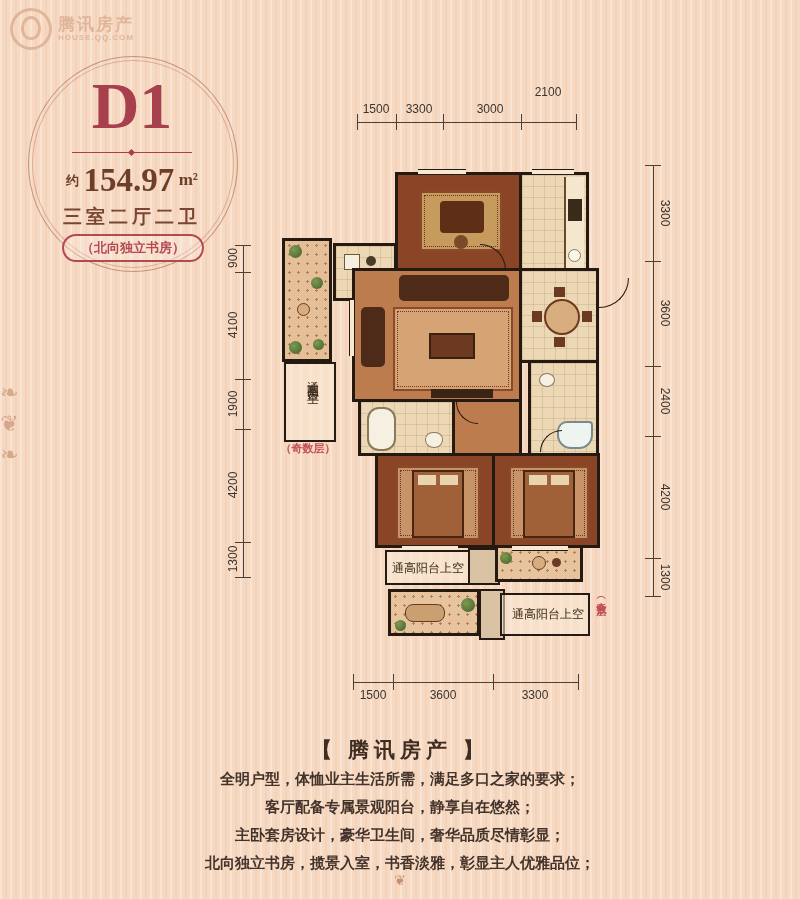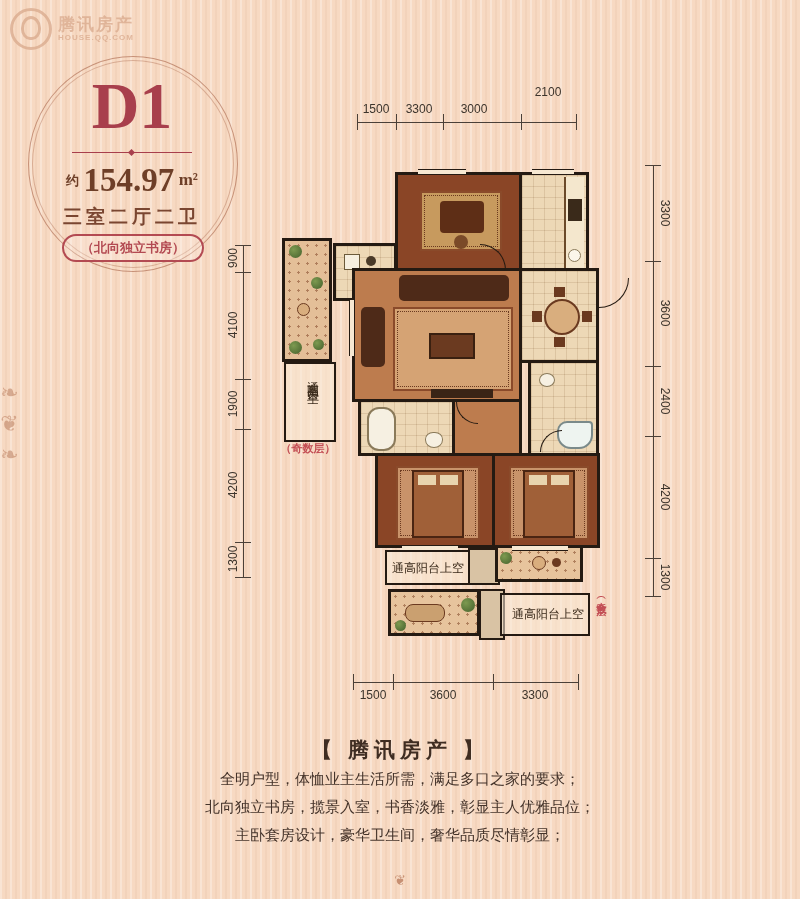--- a/index.html
+++ b/index.html
@@ -52,21 +52,21 @@
   .plant{position:absolute;border-radius:50%;background:radial-gradient(circle at 35% 35%,#7d9a50,#44602c)}
   .win{position:absolute;background:#f6e8d2;border-top:1px solid #241a12;border-bottom:1px solid #241a12;box-sizing:border-box}
   .win-v{position:absolute;background:#f6e8d2;border-left:1px solid #241a12;border-right:1px solid #241a12;box-sizing:border-box}
   .door{position:absolute;border-top:1px solid #241a12;border-right:1px solid #241a12;border-radius:0 100% 0 0;box-sizing:border-box}
   .vtext{writing-mode:vertical-rl;letter-spacing:2px}
   .plan-label{position:absolute;font-size:12px;color:#3a2a1a;font-weight:normal}
   .floor-note{position:absolute;font-size:11px;color:#c34f55;font-weight:bold}
   
   .desc-title{left:0;top:736px;width:800px;text-align:center;font-size:21px;font-weight:bold;letter-spacing:5px;color:#3f2d22}
   .desc-lines{left:0;top:770px;width:800px;text-align:center}
-  .desc-lines p{margin:0 0 9px 0;font-size:15px;font-weight:400;color:#44332a}
+  .desc-lines p{margin:0 0 9px 0;font-size:15px;font-weight:700;color:#44332a}
   
   .flourish-left{left:0px;top:380px;width:22px;text-align:center;writing-mode:vertical-rl;font-size:22px;color:rgba(186,124,92,.55);letter-spacing:6px}
   .flourish-bottom{left:0;top:872px;width:800px;text-align:center;font-size:14px;color:rgba(186,124,92,.8)}
 </style>
 </head>
 <body>
 
 <div class="abs wm">
   <div class="wm-logo"></div>
   <div class="wm-txt">
@@ -89,21 +89,21 @@
 <div>
 
   <div class="dl-h" style="left:357px;top:122px;width:219px"></div>
   <div class="tk-v" style="left:357px;top:114px"></div>
   <div class="tk-v" style="left:396px;top:114px"></div>
   <div class="tk-v" style="left:443px;top:114px"></div>
   <div class="tk-v" style="left:521px;top:114px"></div>
   <div class="tk-v" style="left:576px;top:114px"></div>
   <span class="dim-num" style="left:354px;top:102px">1500</span>
   <span class="dim-num" style="left:397px;top:102px">3300</span>
-  <span class="dim-num" style="left:452px;top:102px">3000</span>
+  <span class="dim-num" style="left:468px;top:102px">3000</span>
   <span class="dim-num" style="left:526px;top:85px">2100</span>
 
   <div class="dl-v" style="left:653px;top:165px;height:432px"></div>
   <div class="tk-h" style="left:645px;top:165px"></div>
   <div class="tk-h" style="left:645px;top:261px"></div>
   <div class="tk-h" style="left:645px;top:366px"></div>
   <div class="tk-h" style="left:645px;top:436px"></div>
   <div class="tk-h" style="left:645px;top:558px"></div>
   <div class="tk-h" style="left:645px;top:596px"></div>
   <span class="dim-num rotR" style="left:643px;top:206px">3300</span>
@@ -223,18 +223,19 @@
   <div class="win-v" style="left:349px;top:300px;width:6px;height:56px"></div>
   <div class="door" style="left:480px;top:244px;width:26px;height:26px"></div>
   <div class="door" style="left:599px;top:278px;width:30px;height:30px;transform:rotate(90deg)"></div>
   <div class="door" style="left:456px;top:402px;width:22px;height:22px;transform:rotate(180deg)"></div>
   <div class="door" style="left:540px;top:430px;width:22px;height:22px;transform:rotate(-90deg)"></div>
 </div>
 
 <div class="abs desc-title">【 腾讯房产 】</div>
 <div class="abs desc-lines">
   <p>全明户型，体恤业主生活所需，满足多口之家的要求；</p>
+  <p>客厅配备专属景观阳台，静享自在悠然；</p>
+  <p>主卧套房设计，豪华卫生间，奢华品质尽情彰显；</p>
   <p>北向独立书房，揽景入室，书香淡雅，彰显主人优雅品位；</p>
-  <p>主卧套房设计，豪华卫生间，奢华品质尽情彰显；</p>
 </div>
 
 <div class="abs flourish-left">❧❦❧</div>
 <div class="abs flourish-bottom">❦</div>
 
 </body></html>

